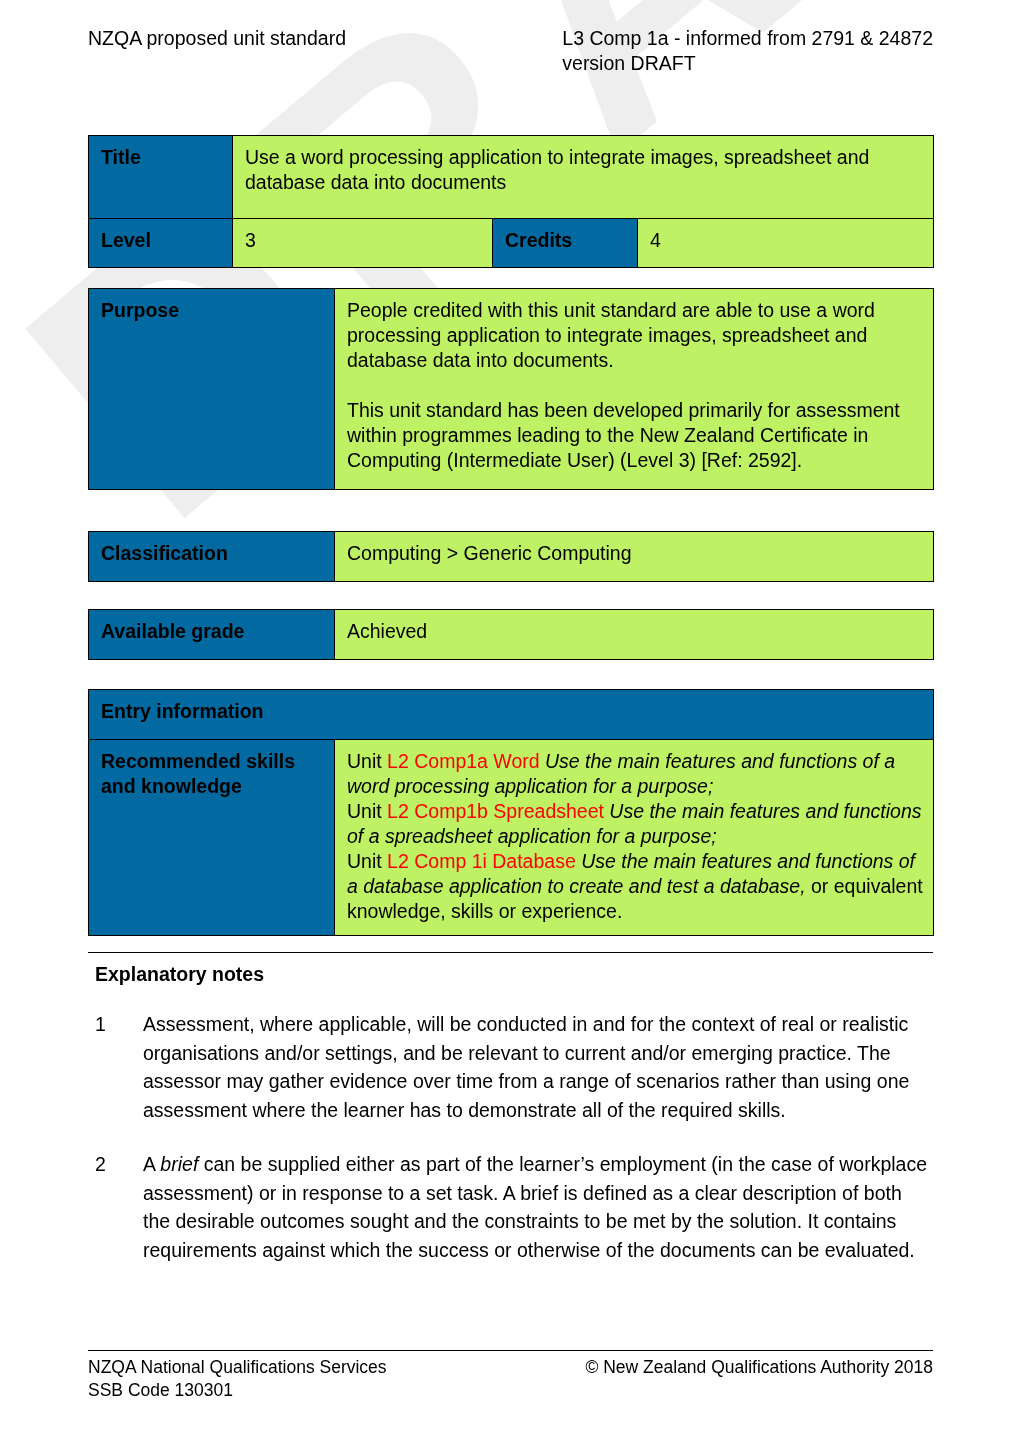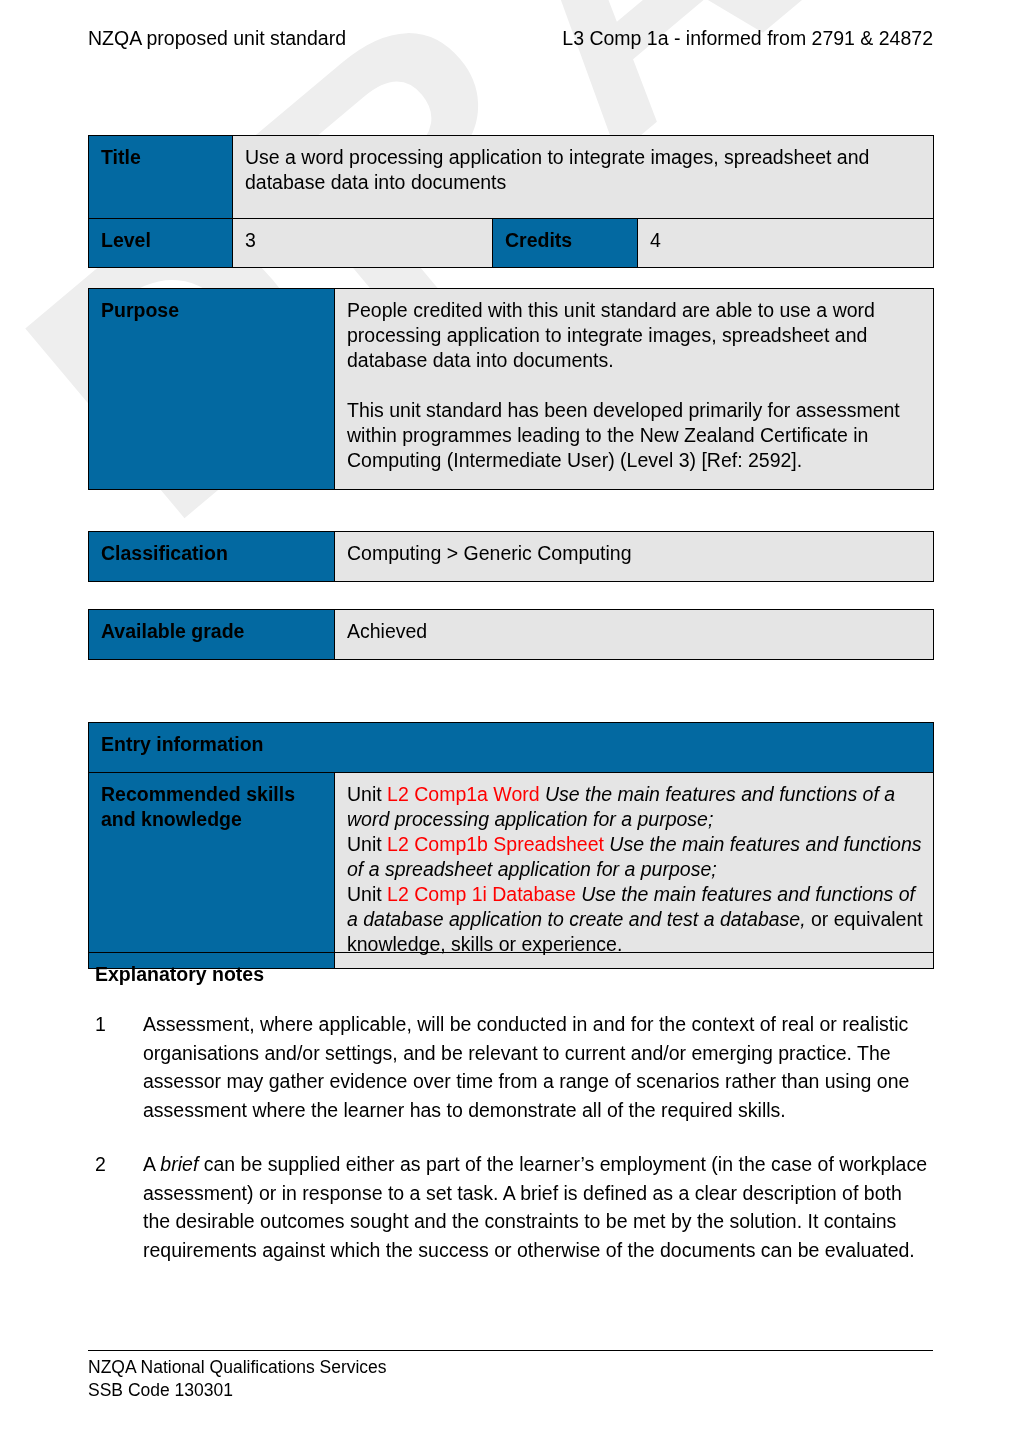--- a/index.html
+++ b/index.html
@@ -88,21 +88,21 @@
     border: 1.6px solid #000000;
     vertical-align: top;
     padding: 9px 10px 11px 12px;
     background-clip: padding-box;
   }
   td.lbl {
     background: #0369a1;
     font-weight: bold;
   }
   td.val {
-    background: #e5e5e5;
+    background: #bef264;
   }
   .p-gap { height: 25px; }
 
   
   .rule {
     position: absolute;
     left: 88px;
     width: 845px;
     height: 0;
     border-top: 1.6px solid #000000;
@@ -165,20 +165,21 @@
     <div class="watermark-text">DRAFT</div>
   </div>
 
   <div class="content">
 
     <div class="doc-header">
       <div class="hdr-row">
         <div class="hdr-left">NZQA proposed unit standard</div>
         <div class="hdr-right">
           <div>L3 Comp 1a  - informed from 2791 &amp; 24872</div>
+          <div>version DRAFT</div>
         </div>
       </div>
     </div>
 
     <table class="tbl" style="left:88px; top:135px; width:845px;">
       <colgroup>
         <col style="width:144px">
         <col style="width:260px">
         <col style="width:145px">
         <col style="width:296px">
@@ -233,21 +234,21 @@
         <col style="width:599px">
       </colgroup>
       <tbody>
         <tr>
           <td class="lbl" style="height:29px;">Available grade</td>
           <td class="val">Achieved</td>
         </tr>
       </tbody>
     </table>
 
-    <table class="tbl" style="left:88px; top:722px; width:845px;border-radius:25px;">
+    <table class="tbl" style="left:88px; top:689px; width:845px;border-radius:25px;">
       <colgroup>
         <col style="width:246px">
         <col style="width:599px">
       </colgroup>
       <tbody>
         <tr>
           <td class="lbl" colspan="2" style="height:29px;">Entry information</td>
         </tr>
         <tr>
           <td class="lbl">Recommended skills and knowledge</td>
@@ -272,16 +273,17 @@
 
     <div class="note" style="top:1150px;">
       <div class="num">2</div>
       <div class="body"><span>A </span><span class="ital">brief</span><span> can be supplied either as part of the learner’s employment (in the case of workplace assessment) or in response to a set task.  A brief is defined as a clear description of both the desirable outcomes sought and the constraints to be met by the solution.  It contains requirements against which the success or otherwise of the documents can be evaluated.</span></div>
     </div>
 
     <div class="footer-rule"></div>
     <div class="footer">
       <div class="f-left">NZQA National Qualifications Services
 SSB Code 130301</div>
+      <div class="f-right">© New Zealand Qualifications Authority 2018</div>
     </div>
 
   </div>
 </div>
 
 </body></html>

